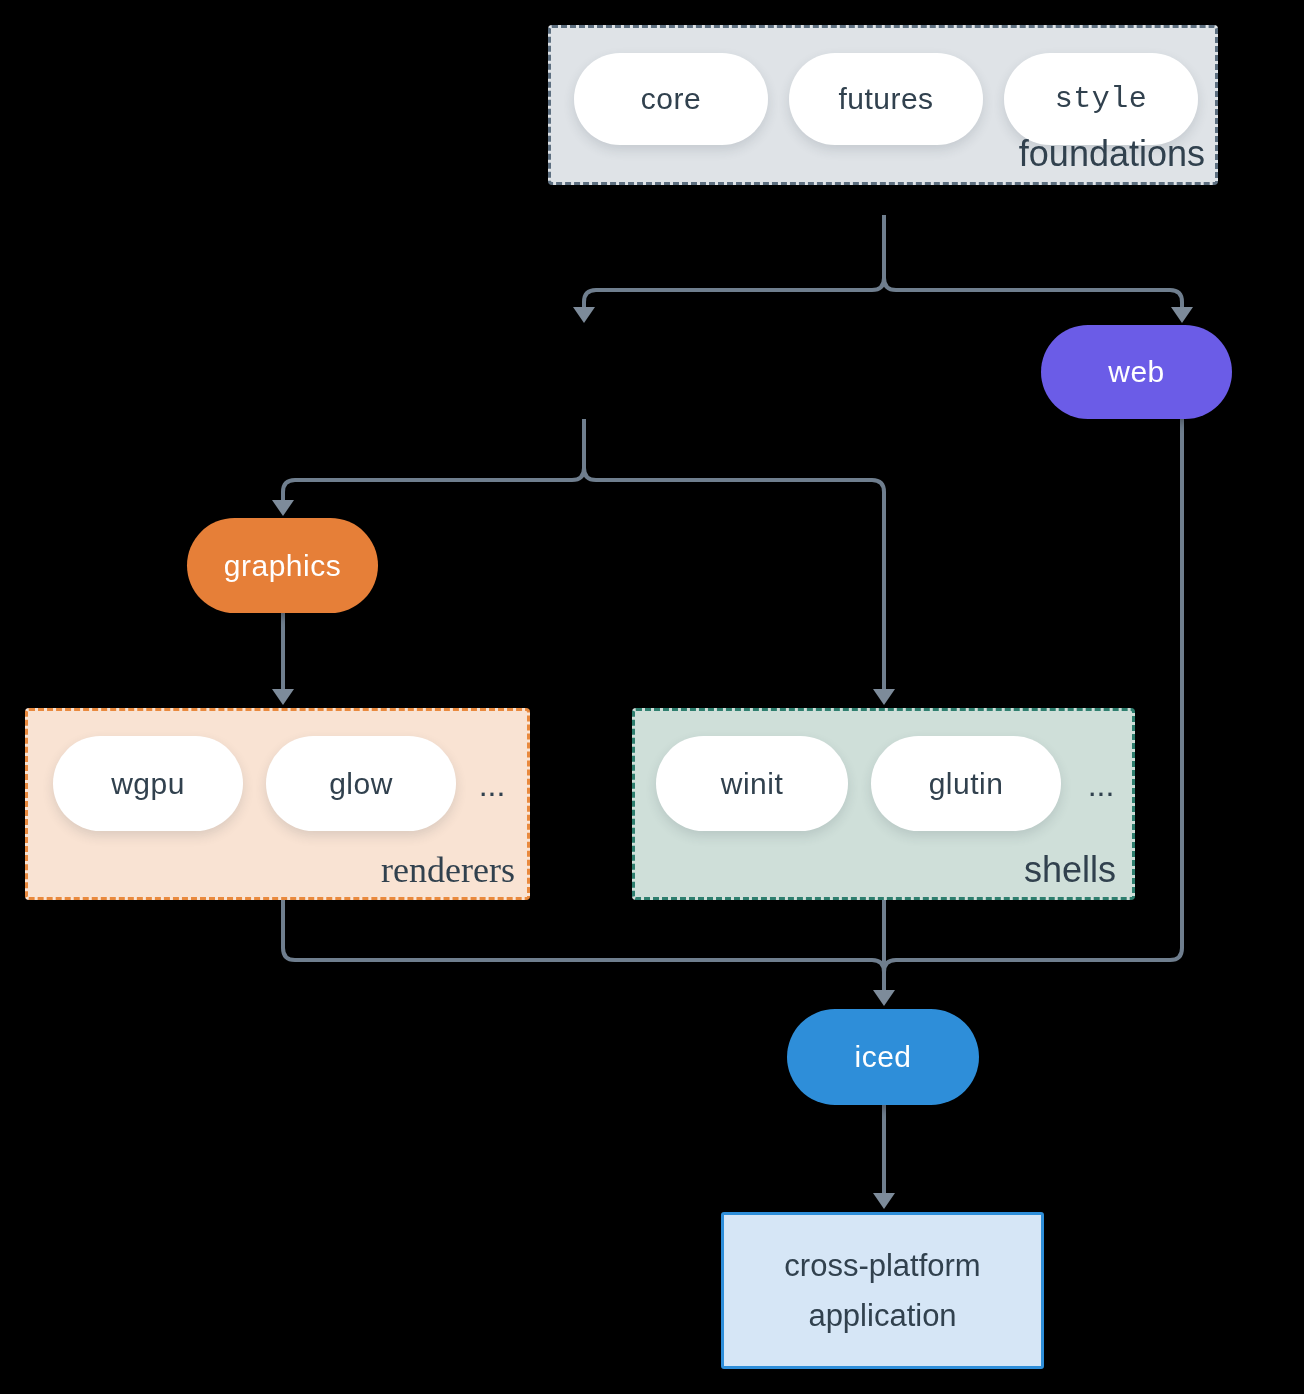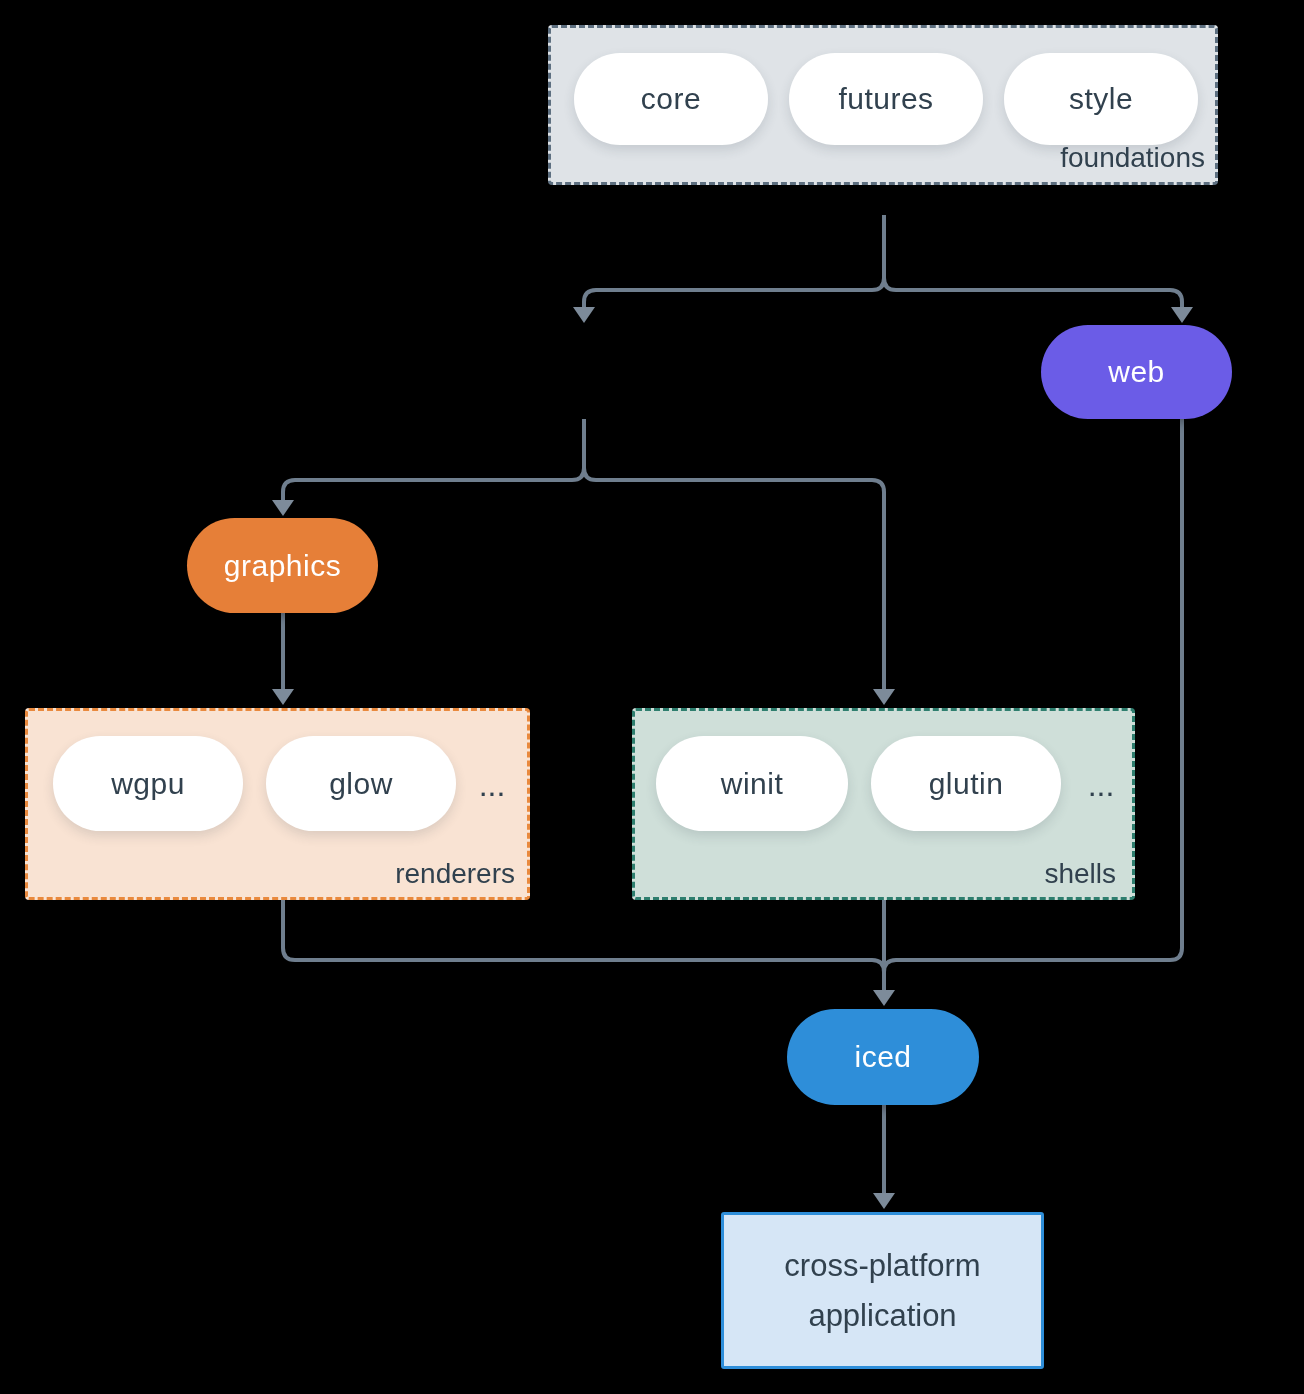--- a/index.html
+++ b/index.html
@@ -49,25 +49,25 @@
     border-color:var(--renderers-border);
   }
   .group.shells{
     left:632px;top:708px;width:503px;height:192px;
     background:var(--shells-fill);
     border-color:var(--shells-border);
   }
   .group-label{
     position:absolute;
     color:var(--text-dark);
-    font-size:28px;
+    font-size:36px;
     line-height:1;
   }
   .group.foundations .group-label{right:10px;bottom:10px;}
-  .group.renderers .group-label{right:12px;bottom:9px;}
+  .group.renderers .group-label{right:12px;bottom:9px;font-family:Liberation Serif, serif;}
   .group.shells .group-label{right:16px;bottom:9px;}
 
   .pill{
     position:absolute;
     box-sizing:border-box;
     display:flex;align-items:center;justify-content:center;
     border-radius:48px;
     font-size:30px;
     letter-spacing:0.5px;
   }
@@ -76,21 +76,21 @@
     color:var(--text-dark);
     box-shadow:0 5px 12px rgba(40,55,70,0.14);
   }
   .pill.purple{background:var(--purple);color:#ffffff;box-shadow:0 4px 10px rgba(0,0,0,0.30);}
   .pill.orange{background:var(--orange);color:#ffffff;box-shadow:0 4px 10px rgba(0,0,0,0.30);}
   .pill.blue  {background:var(--blue);  color:#ffffff;box-shadow:0 4px 10px rgba(0,0,0,0.30);}
 
   
   .pill.core   {left:23px;top:25px;width:194px;height:92px;}
   .pill.futures{left:238px;top:25px;width:194px;height:92px;}
-  .pill.style  {left:453px;top:25px;width:194px;height:92px;}
+  .pill.style  {left:453px;top:25px;width:194px;height:92px;font-family:Liberation Mono, monospace;}
   
   .pill.wgpu{left:25px;top:25px;width:190px;height:95px;}
   .pill.glow{left:238px;top:25px;width:190px;height:95px;}
   
   .pill.winit {left:21px;top:25px;width:192px;height:95px;}
   .pill.glutin{left:236px;top:25px;width:190px;height:95px;}
 
   .more{
     position:absolute;
     color:var(--text-dark);

